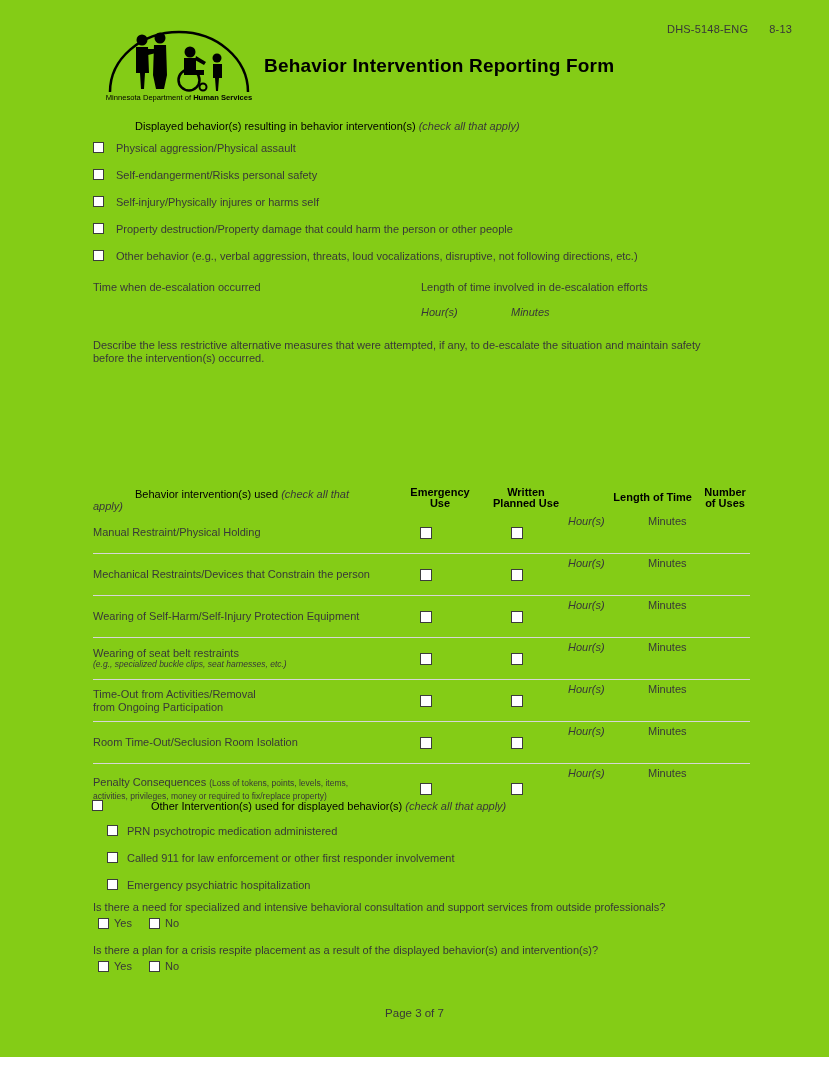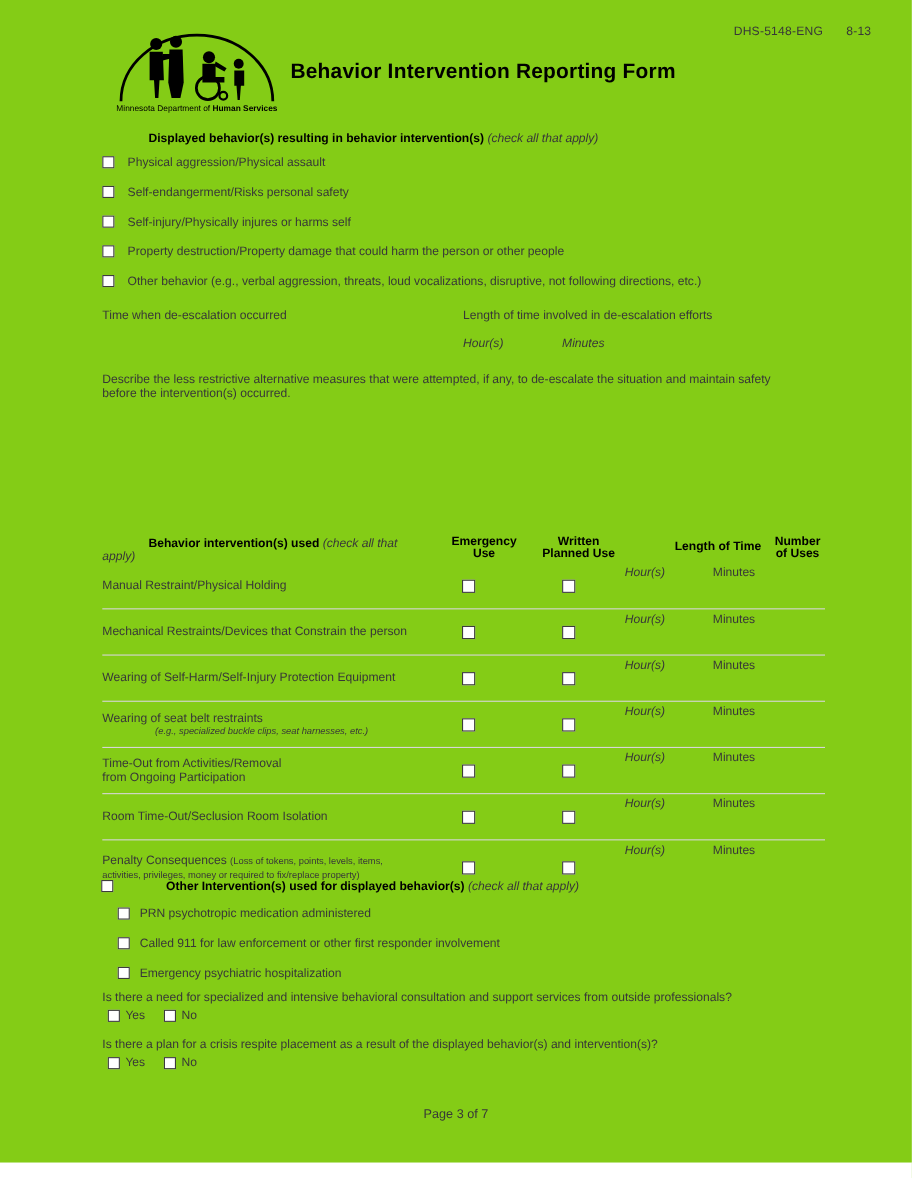--- a/index.html
+++ b/index.html
@@ -1,19 +1,19 @@
 <!DOCTYPE html>
 <html><head>
 <meta charset="utf-8">
 <style>
   html,body{margin:0;padding:0;background:#fff;}
   .page{position:relative;width:829px;height:1057px;background:#84cc16;overflow:hidden;
         font-family:"Liberation Sans",sans-serif;font-size:11px;color:#383838;}
   .abs{position:absolute;}
-  .bold{font-weight:bold;color:#000;padding-left:42px;}
+  .bold{font-weight:normal;color:#000;padding-left:42px;}
   .it{font-style:italic;}
   .small{font-size:8.5px;line-height:11px;}
   .cb{display:inline-block;width:9px;height:9px;border:1.5px solid #3c3c3c;background:#fff;flex:none;box-sizing:content-box;}
   .cb.lg{width:10px;height:10px;}
 
   
   .form-number{top:23px;left:667px;display:flex;gap:21px;letter-spacing:.2px;}
   .logo{top:27px;left:104px;width:150px;text-align:center;}
   .logo-caption{font-size:7.6px;color:#000;margin-top:-2px;white-space:nowrap;}
   .page-title{top:55px;left:264px;font-size:19px;font-weight:bold;color:#000;letter-spacing:.2px;}
@@ -198,21 +198,21 @@
       <div class="ckcell">
           <span class="cb lg"></span>
         </div>
       <div class="hcell it">Hour(s)</div>
       <div class="mcell">Minutes</div>
       <div></div>
     </div>
 
     <div class="trow rule">
       <div class="lblcell">
-        <div><span>Wearing of seat belt restraints</span><span class="small it" style="display:block;margin-left:48px;">(e.g., specialized buckle clips, seat harnesses, etc.)</span></div>
+        <div><span>Wearing of seat belt restraints</span><span class="small it" style="display:block;">(e.g., specialized buckle clips, seat harnesses, etc.)</span></div>
       </div>
       <div class="ckcell">
           <span class="cb lg"></span>
         </div>
       <div class="ckcell">
           <span class="cb lg"></span>
         </div>
       <div class="hcell it">Hour(s)</div>
       <div class="mcell">Minutes</div>
       <div></div>

